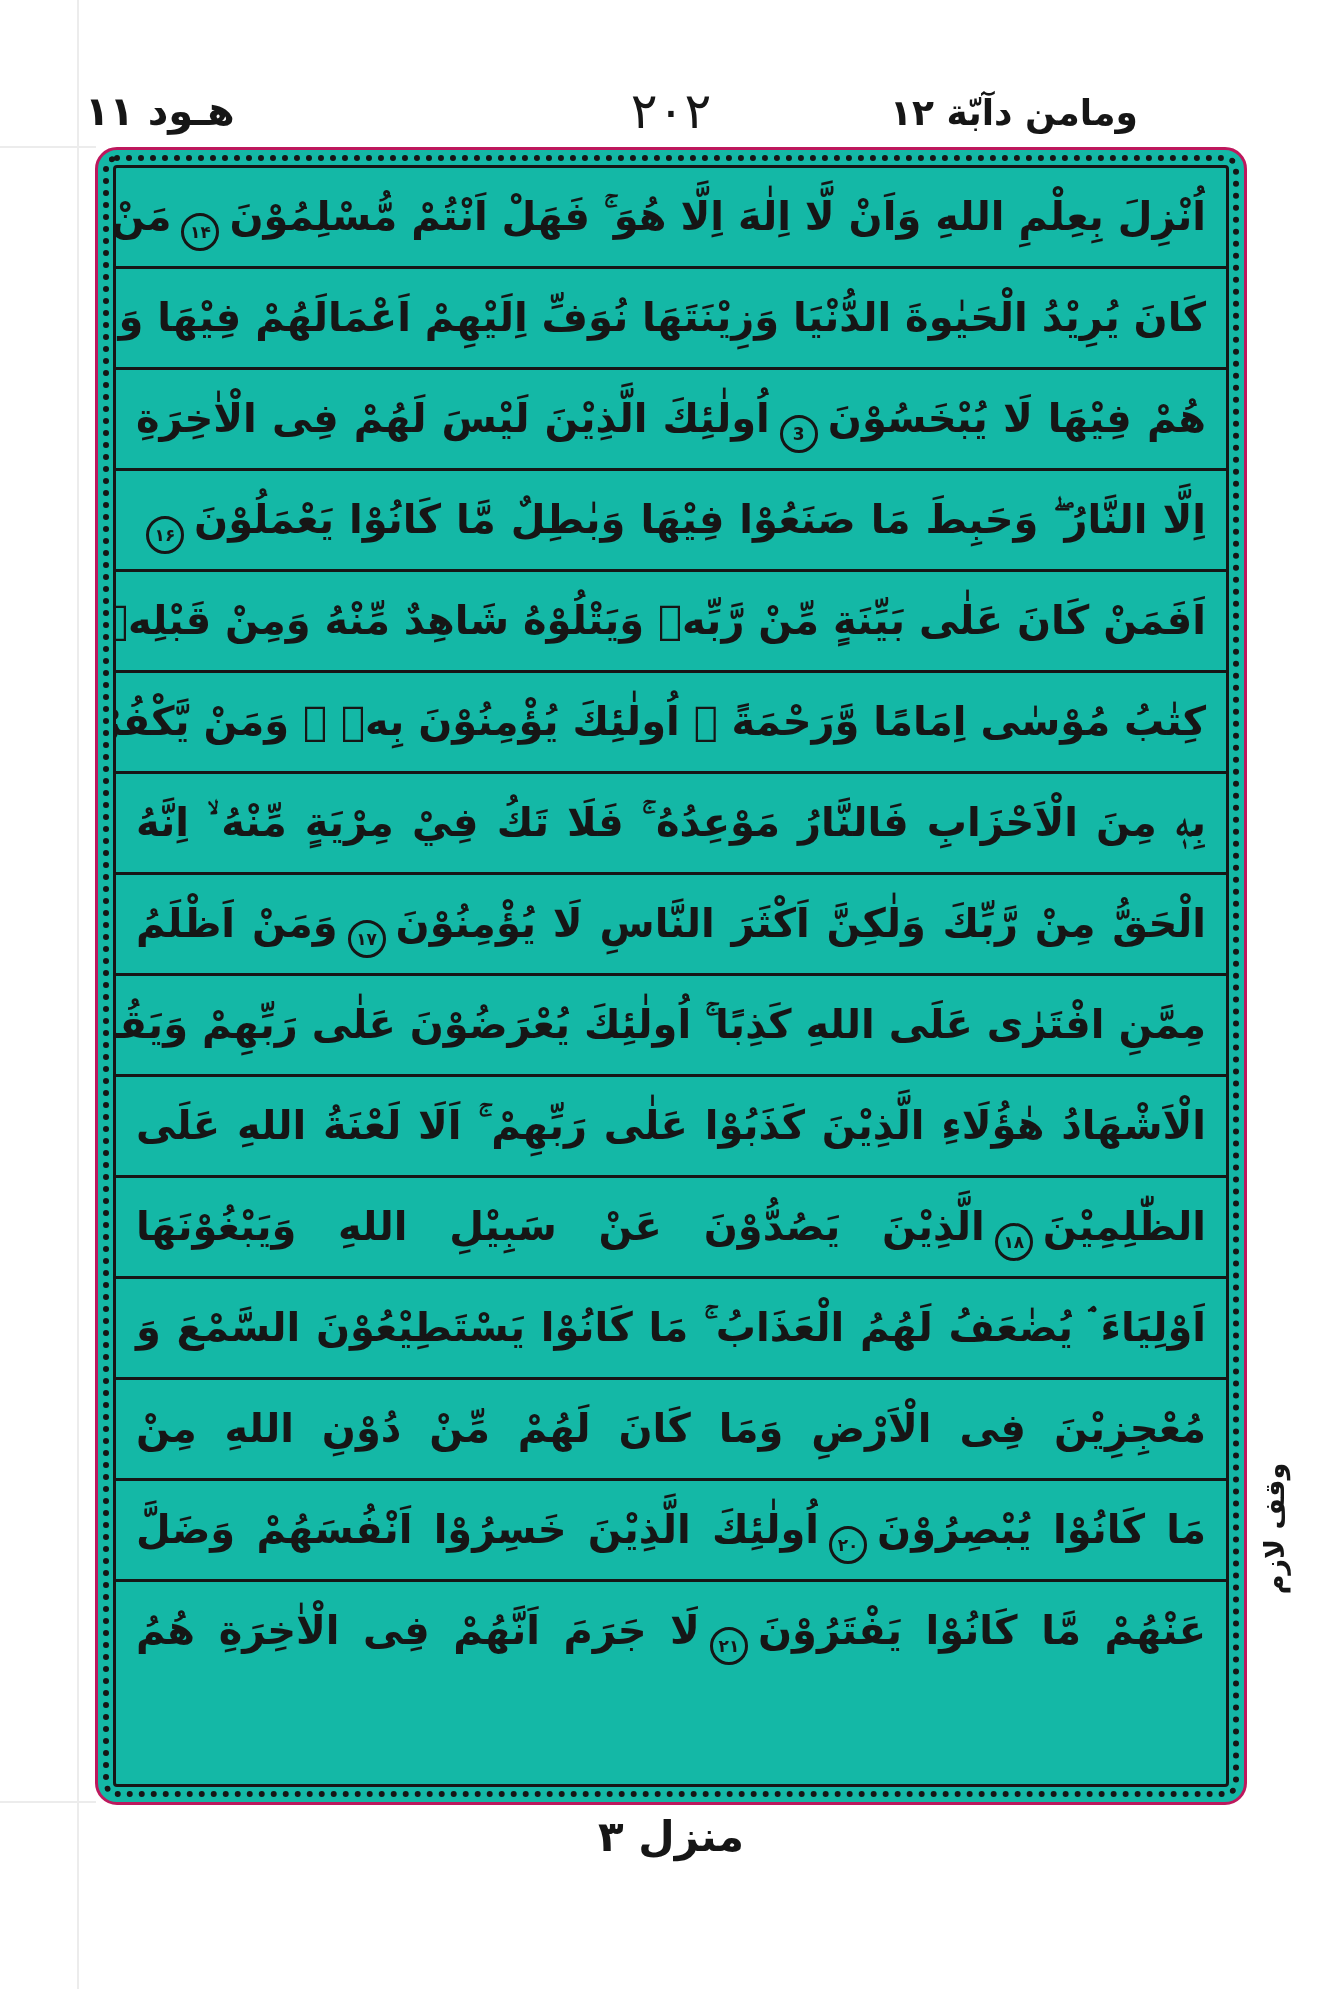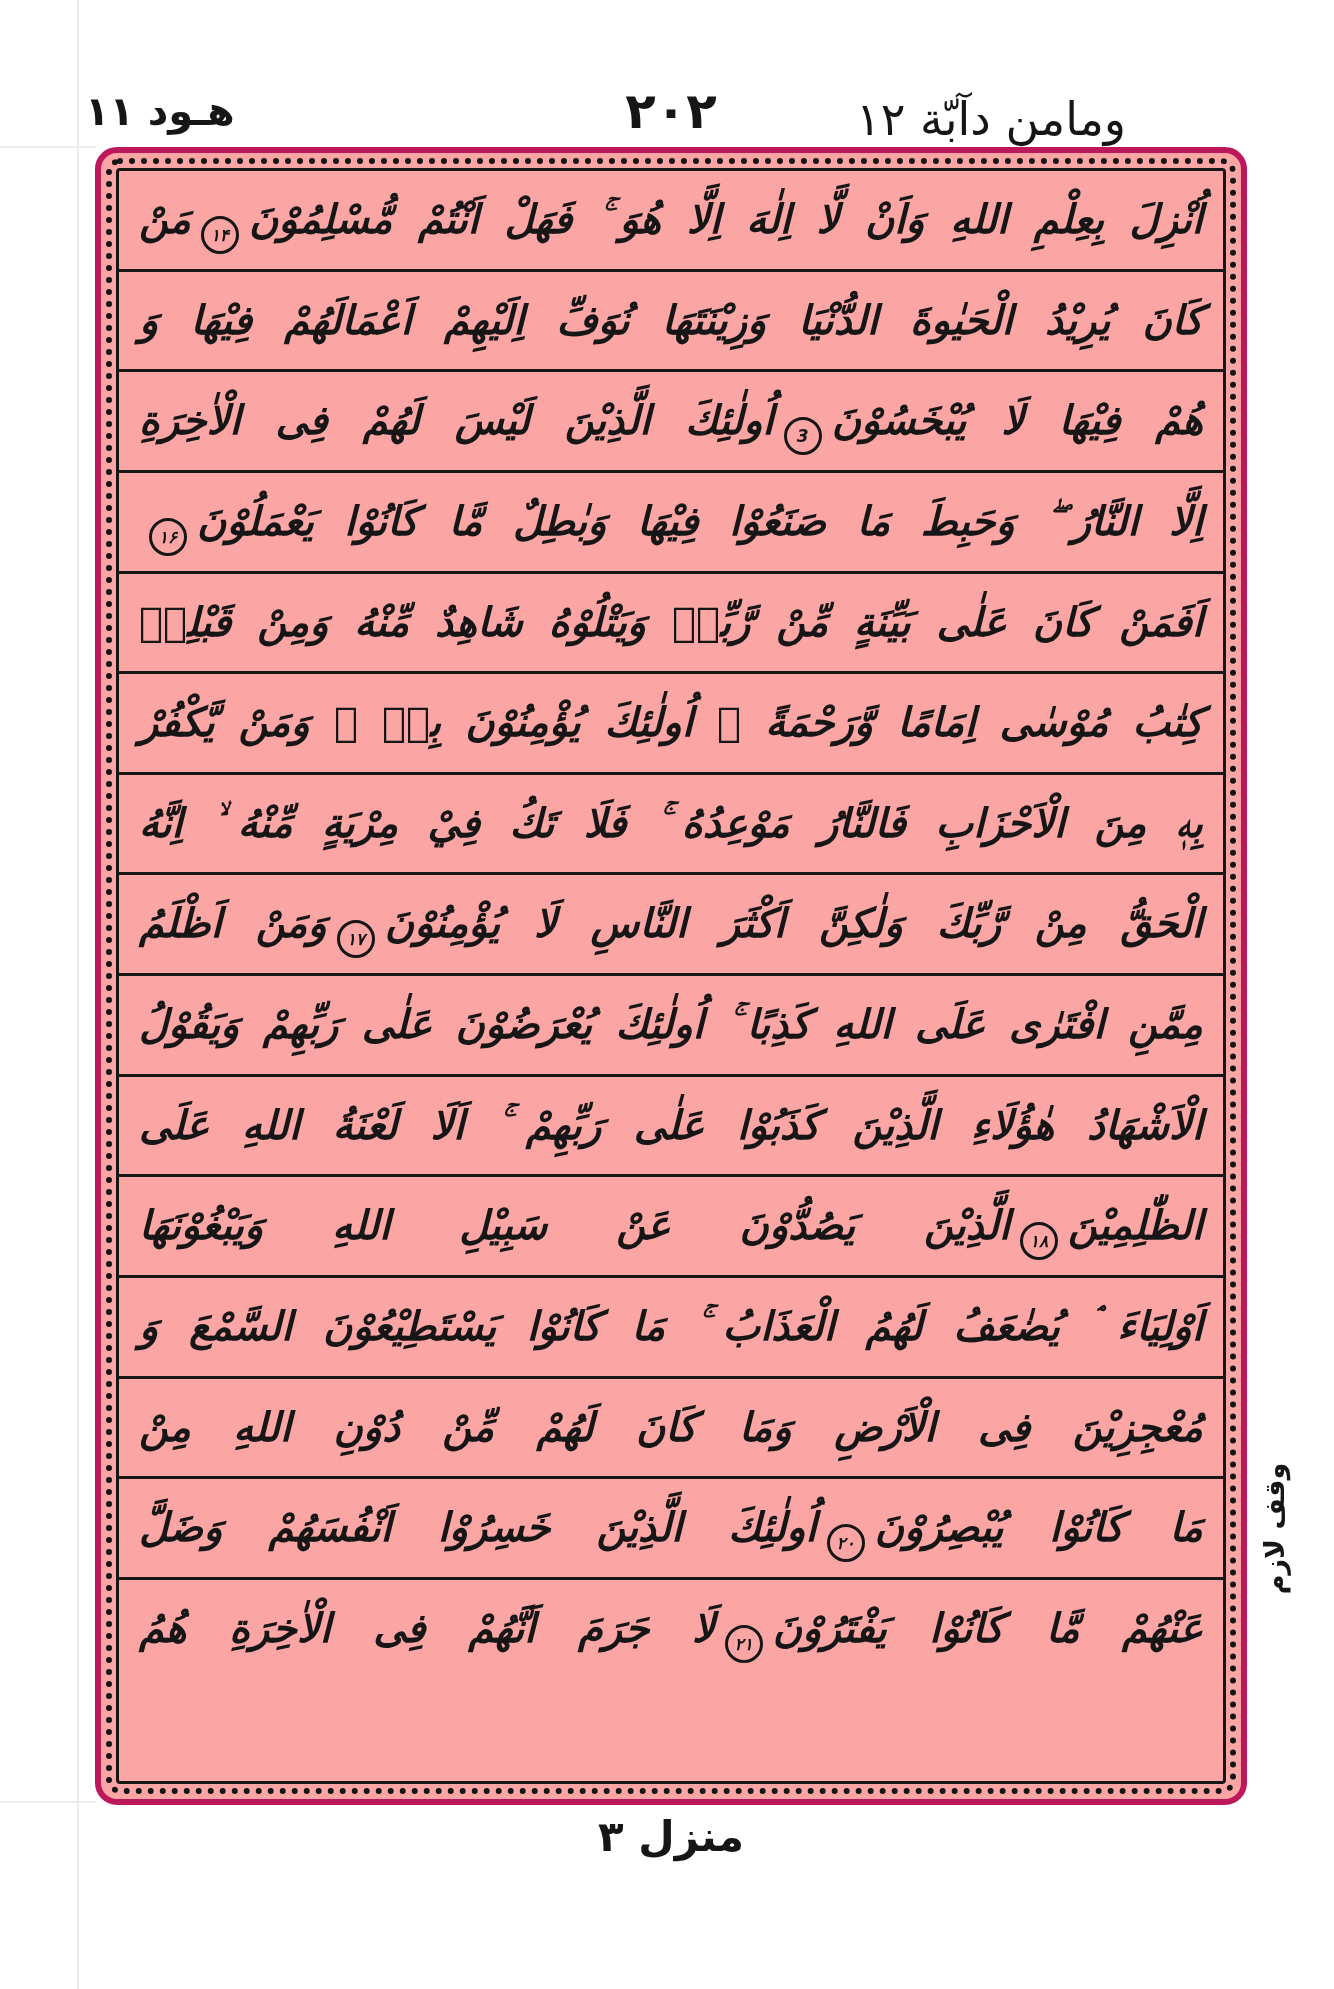--- a/index.html
+++ b/index.html
@@ -10,27 +10,27 @@
   }
   
   .guide-v{position:absolute;left:77px;top:0;width:2px;height:100%;background:#ececec;}
   .guide-h{position:absolute;height:2px;background:#ececec;}
   .guide-h.top{left:0;top:146px;width:96px;}
   .guide-h.bottom{left:0;top:1801px;width:96px;}
 
   
   .runhead{position:absolute;top:82px;left:0;width:1224px;height:64px;}
   .surah-name{position:absolute;left:85px;top:6px;font-size:40px;font-weight:bold;direction:rtl;}
-  .page-no{position:absolute;left:95px;top:0;width:1152px;text-align:center;font-size:50px;font-weight:bold;letter-spacing:6px;}
-  .juz-name{position:absolute;right:98px;top:10px;font-size:46px;font-weight:normal;direction:rtl;}
+  .page-no{position:absolute;left:95px;top:0;width:1152px;text-align:center;font-size:50px;font-weight:normal;letter-spacing:6px;}
+  .juz-name{position:absolute;right:86px;top:10px;font-size:36px;font-weight:bold;direction:rtl;}
 
   
   .frame{
     position:absolute;left:95px;top:147px;width:1152px;height:1658px;
-    box-sizing:border-box;border:6px solid #be185d;border-radius:22px;background:#fca5a5;font-style:italic;
+    box-sizing:border-box;border:3px solid #be185d;border-radius:22px;background:#14b8a6;
   }
   .frame-bead{
     position:absolute;inset:5px;box-sizing:border-box;
     border:6px dotted #161616;border-radius:14px;
   }
   .frame-inner{
     position:absolute;inset:15px;box-sizing:border-box;
     border:3px solid #161616;border-radius:4px;overflow:hidden;
   }
   .lines{

